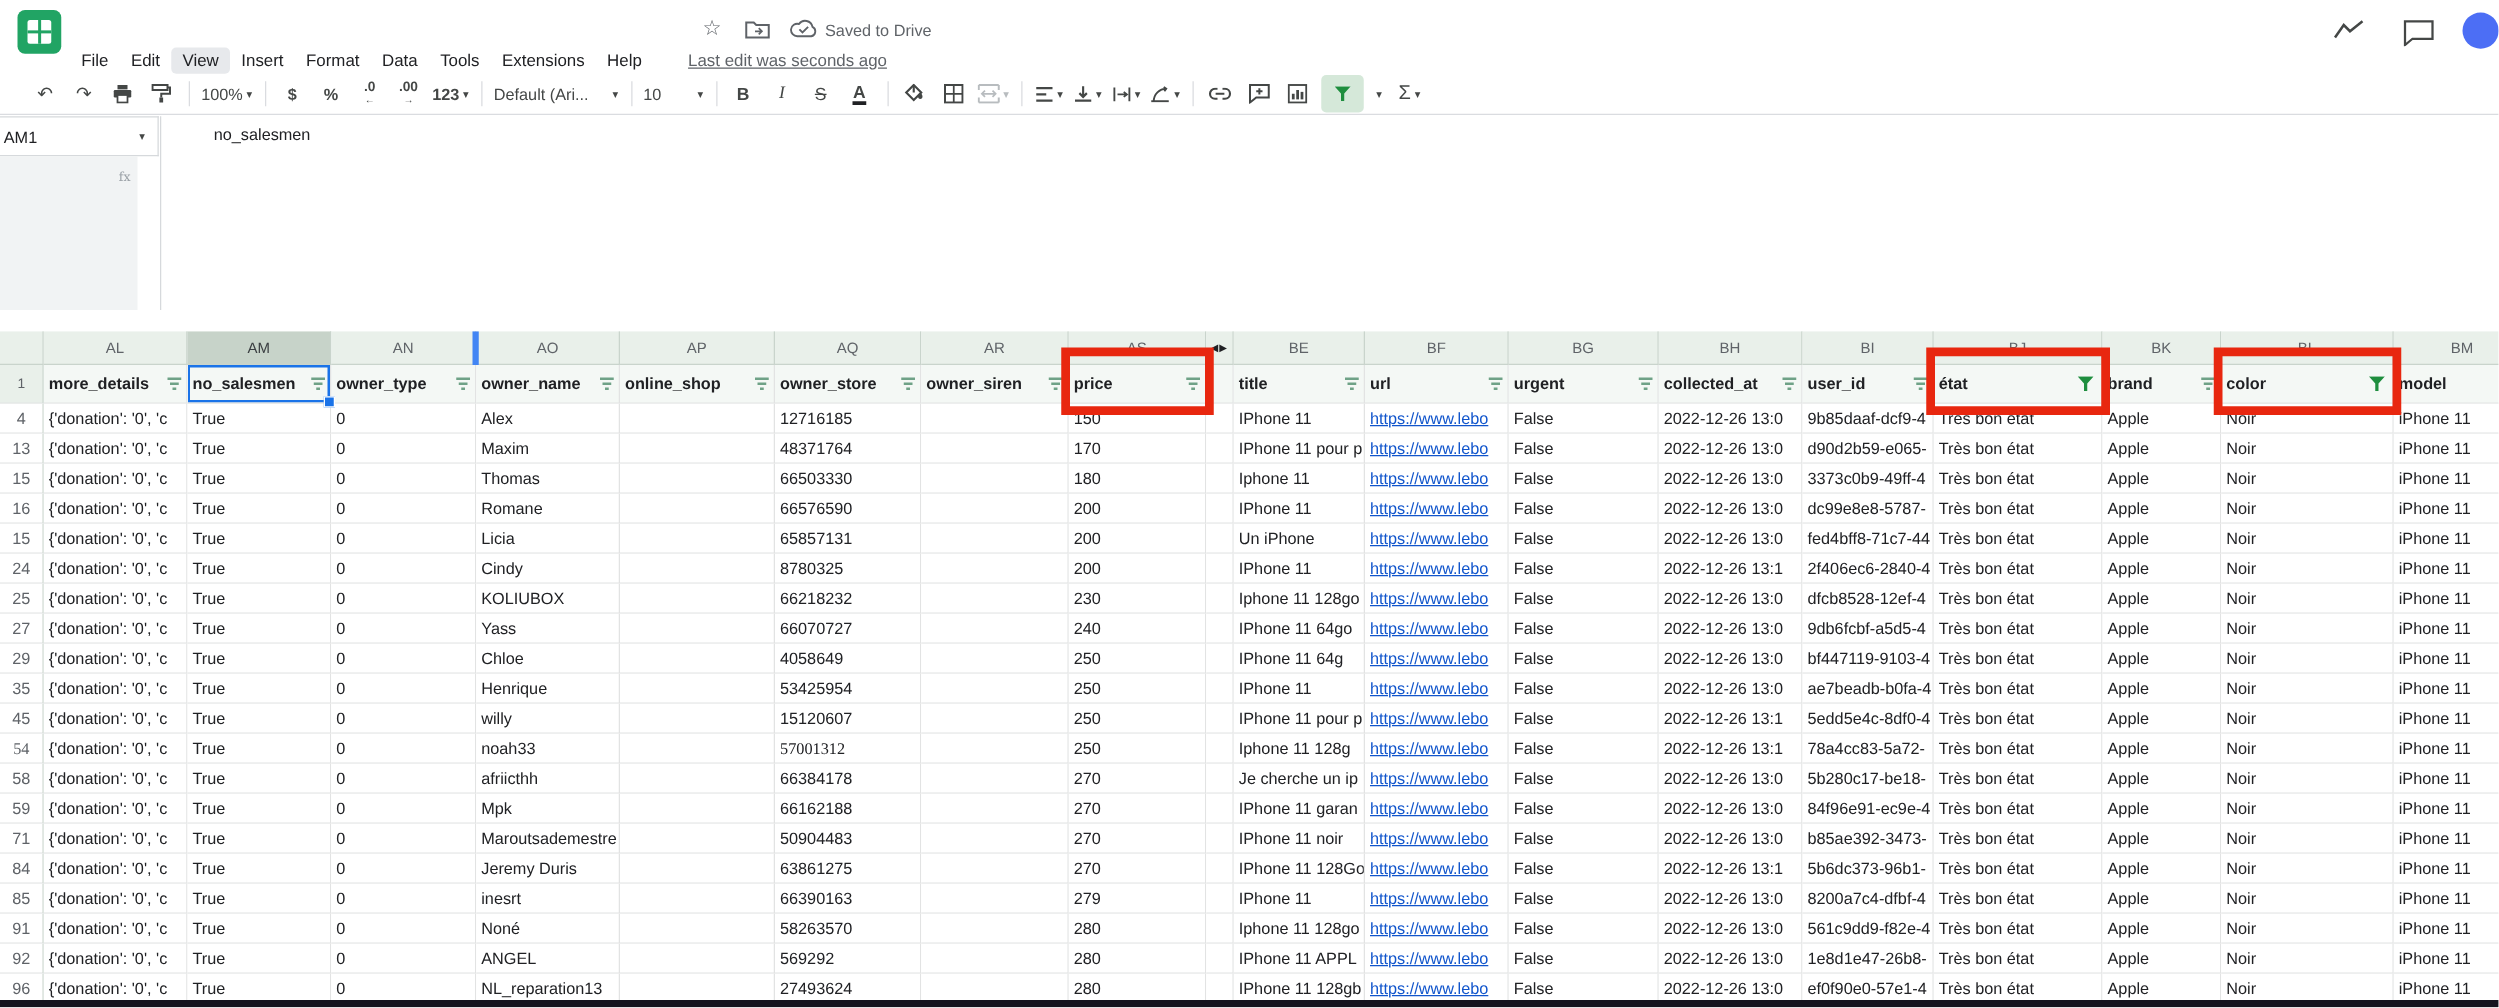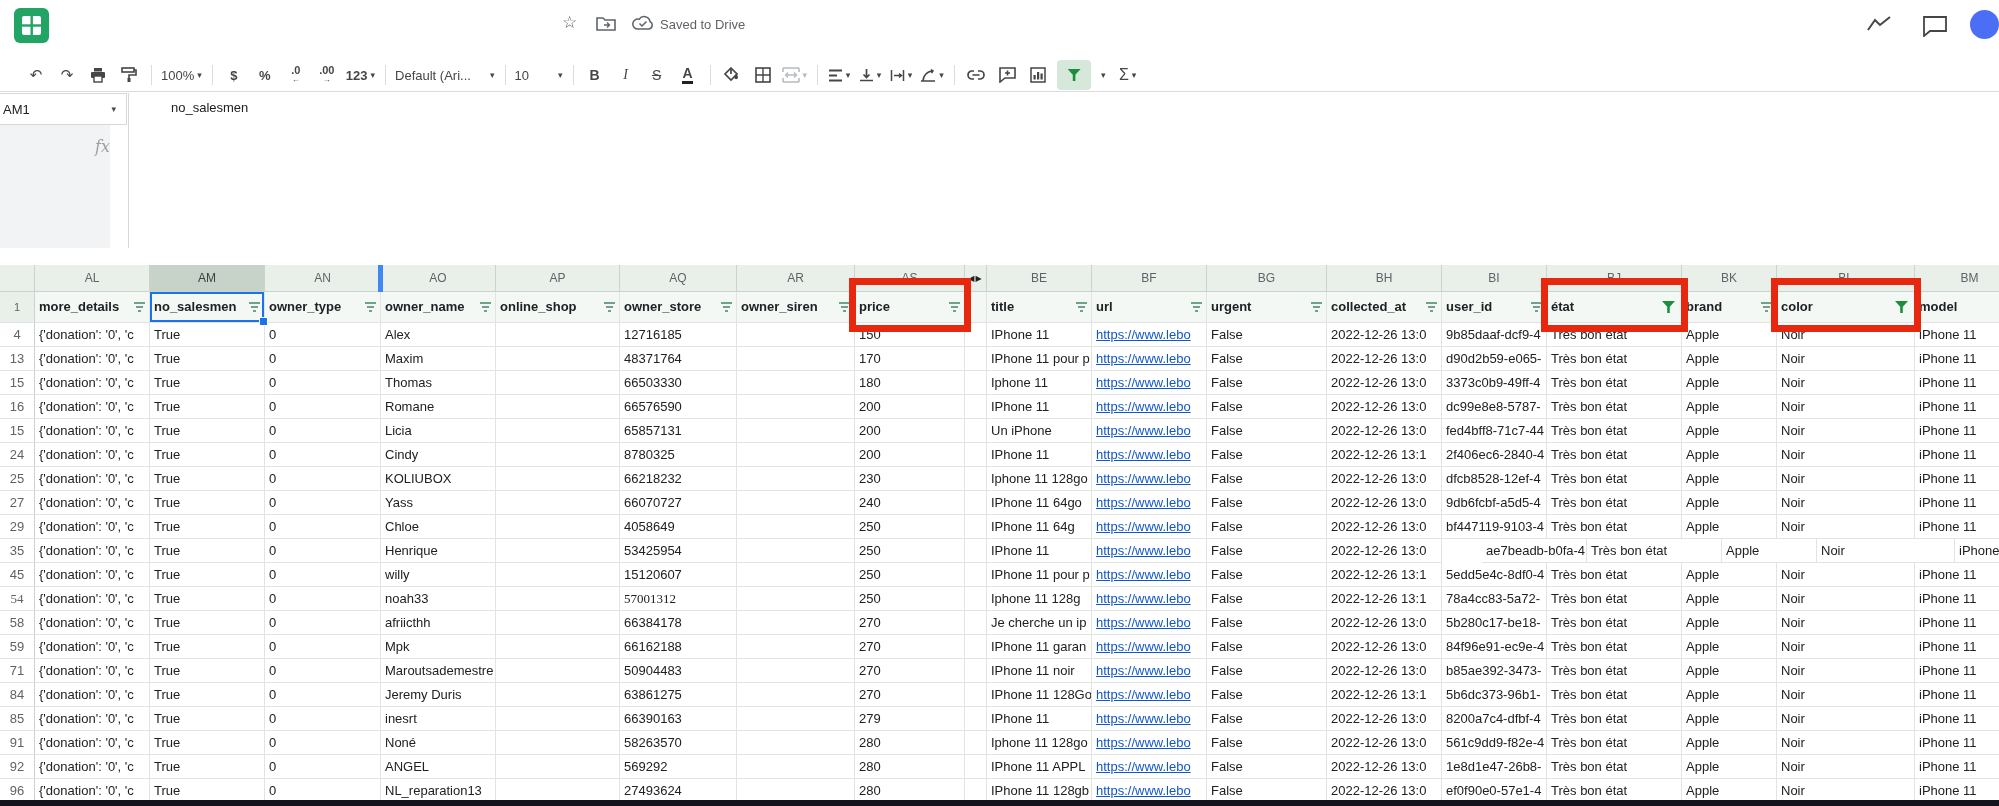--- a/index.html
+++ b/index.html
@@ -47,22 +47,22 @@
       clip-path:polygon(0 0,100% 0,60% 48%,60% 100%,40% 100%,40% 48%);}
   .sigma{font-size:16px;}
 
   
   .formulabar{position:absolute;left:0;top:93px;width:100%;height:155px;}
   .namebox{position:absolute;left:0;top:0;width:127px;height:32px;border:1px solid #d6d9dc;border-left:none;
            box-sizing:border-box;display:flex;align-items:center;background:#fff;}
   .namebox-text{font-size:13px;margin-left:3px;}
   .namebox-caret{position:absolute;right:10px;font-size:9px;color:#444746;}
   .fb-gray{position:absolute;left:0;top:32px;width:110px;height:123px;background:#f1f3f4;}
-  .fx-label{position:absolute;left:95px;top:44px;font-family:"DejaVu Serif",serif;font-style:italic;
-            font-size:16px;color:#9aa0a6;}
+  .fx-label{position:absolute;left:95px;top:44px;font-family:"DejaVu Serif",serif;
+            font-size:10px;color:#9aa0a6;}
   .fb-input{position:absolute;left:128px;top:0;right:0;height:155px;border-left:1px solid #d6d9dc;}
   .fb-content{position:absolute;left:42px;top:7px;font-size:13px;color:#202124;}
 
   
   .grid{position:absolute;left:0;top:265px;width:100%;bottom:0;overflow:hidden;}
   .g-row{display:flex;}
   .cell{flex:0 0 auto;box-sizing:border-box;position:relative;
         border-right:1px solid #e2e3e3;border-bottom:1px solid #e2e3e3;}
   .letters .cell{height:27px;background:#e9f0ea;border-color:#c9d4cc;
         font-size:12px;color:#5f6368;display:flex;align-items:center;justify-content:center;}
@@ -127,20 +127,32 @@
         </svg>
     </span>
     <span class="tb-comment">
       <svg width="26" height="22" viewBox="0 0 26 22">
           <path d="M2 2 h22 v14 h-16 l-6 5 z" fill="none" stroke="#444746" stroke-width="1.8"></path>
         </svg>
     </span>
     <span class="tb-avatar"></span>
   </div>
 
+  <div class="menubar">
+    <span class="menu-item">File</span>
+    <span class="menu-item">Edit</span>
+    <span class="menu-item active">View</span>
+    <span class="menu-item">Insert</span>
+    <span class="menu-item">Format</span>
+    <span class="menu-item">Data</span>
+    <span class="menu-item">Tools</span>
+    <span class="menu-item">Extensions</span>
+    <span class="menu-item">Help</span>
+    <span class="last-edit">Last edit was seconds ago</span>
+  </div>
 
   <div class="toolbar">
     <span class="tbi">↶</span>
     <span class="tbi">↷</span>
     <span class="tbi">
       <svg width="16" height="16" viewBox="0 0 16 16">
           <rect x="4" y="1" width="8" height="3.5" fill="#444746"></rect>
           <rect x="1" y="5" width="14" height="6" rx="1" fill="#444746"></rect>
           <rect x="4" y="9" width="8" height="6" fill="#fff" stroke="#444746" stroke-width="1.4"></rect>
         </svg>
@@ -631,21 +643,21 @@
         <div class="cell data" style="width: 115px;">Henrique</div>
         <div class="cell data" style="width: 124px;"></div>
         <div class="cell data" style="width: 117px;">53425954</div>
         <div class="cell data" style="width: 118px;"></div>
         <div class="cell data" style="width: 110px;">250</div>
         <div class="cell data markercol" style="width: 22px;"></div>
         <div class="cell data" style="width: 105px;">IPhone 11</div>
         <div class="cell data linkcell" style="width: 115px;">https://www.lebo</div>
         <div class="cell data" style="width: 120px;">False</div>
         <div class="cell data" style="width: 115px;">2022-12-26 13:0</div>
-        <div class="cell data" style="width: 105px; margin-left: 40px;">ae7beadb-b0fa-4</div>
+        <div class="cell data" style="width: 105px;">ae7beadb-b0fa-4</div>
         <div class="cell data" style="width: 135px;">Très bon état</div>
         <div class="cell data" style="width: 95px;">Apple</div>
         <div class="cell data" style="width: 138px;">Noir</div>
         <div class="cell data" style="width: 110px;">iPhone 11</div>
       </div>
       <div class="g-row datarow">
         <div class="cell gutter" style="width: 35px;">45</div>
         <div class="cell data" style="width: 115px;">{'donation': '0', 'c</div>
         <div class="cell data" style="width: 115px;">True</div>
         <div class="cell data" style="width: 116px;">0</div>

